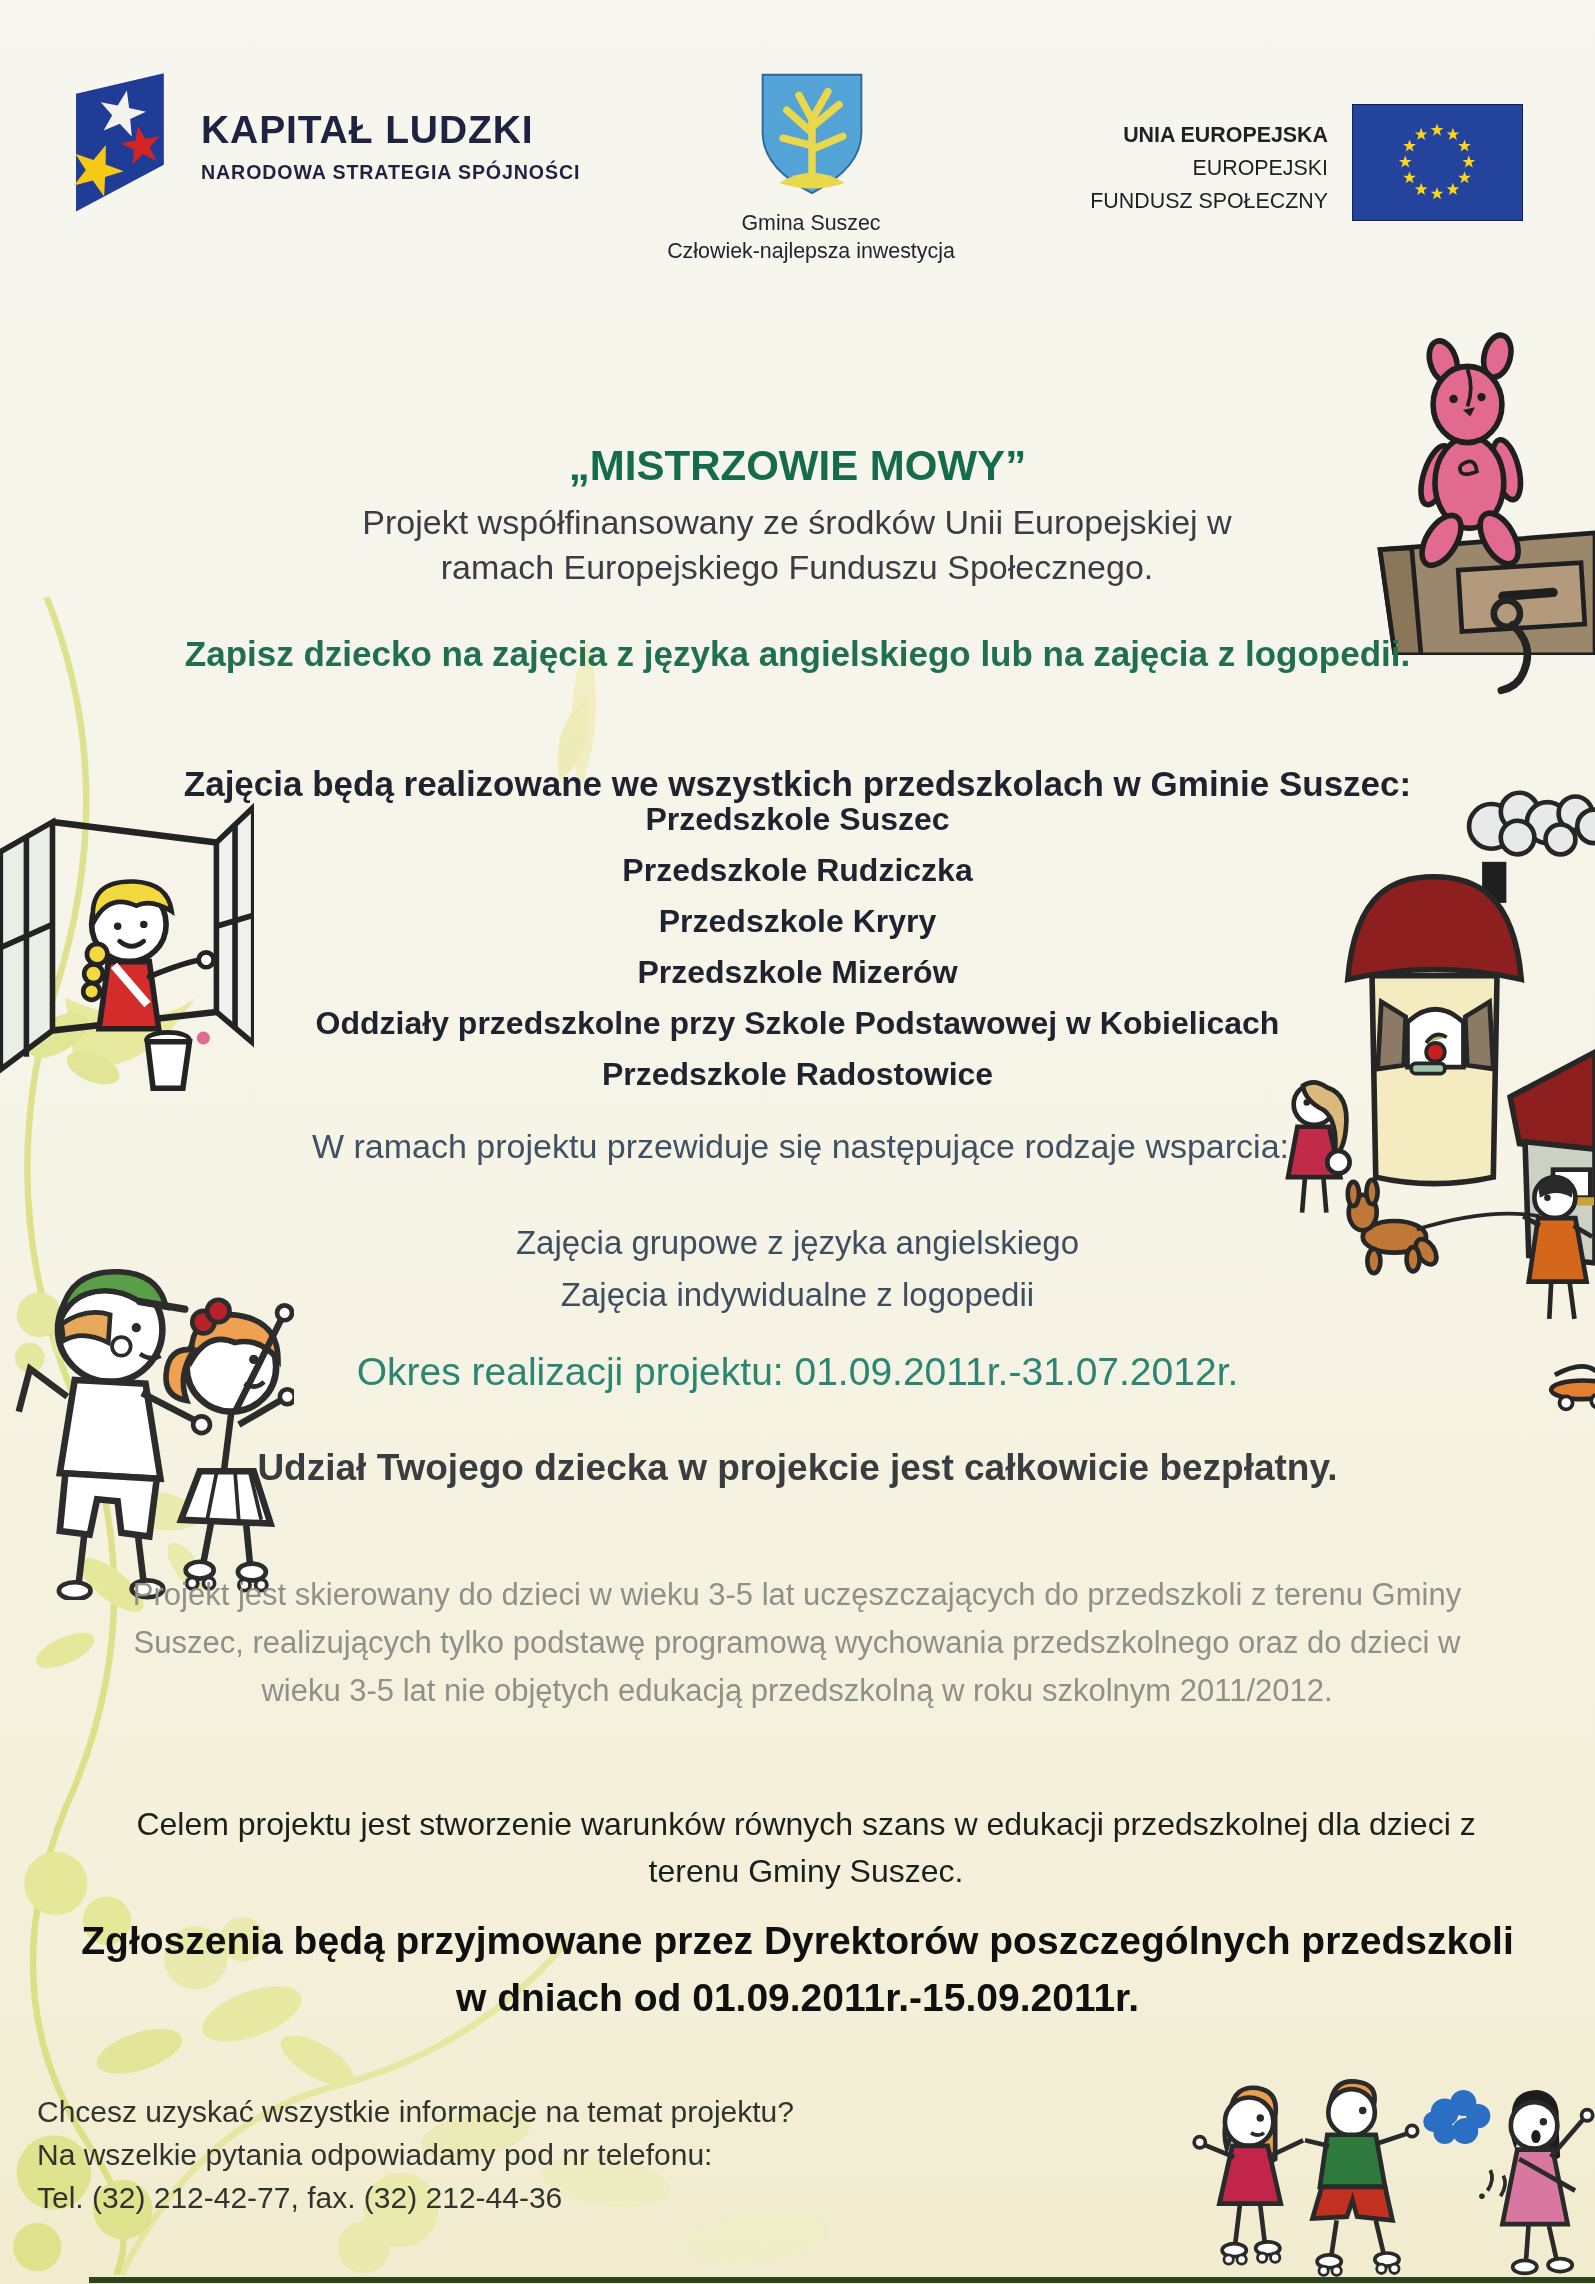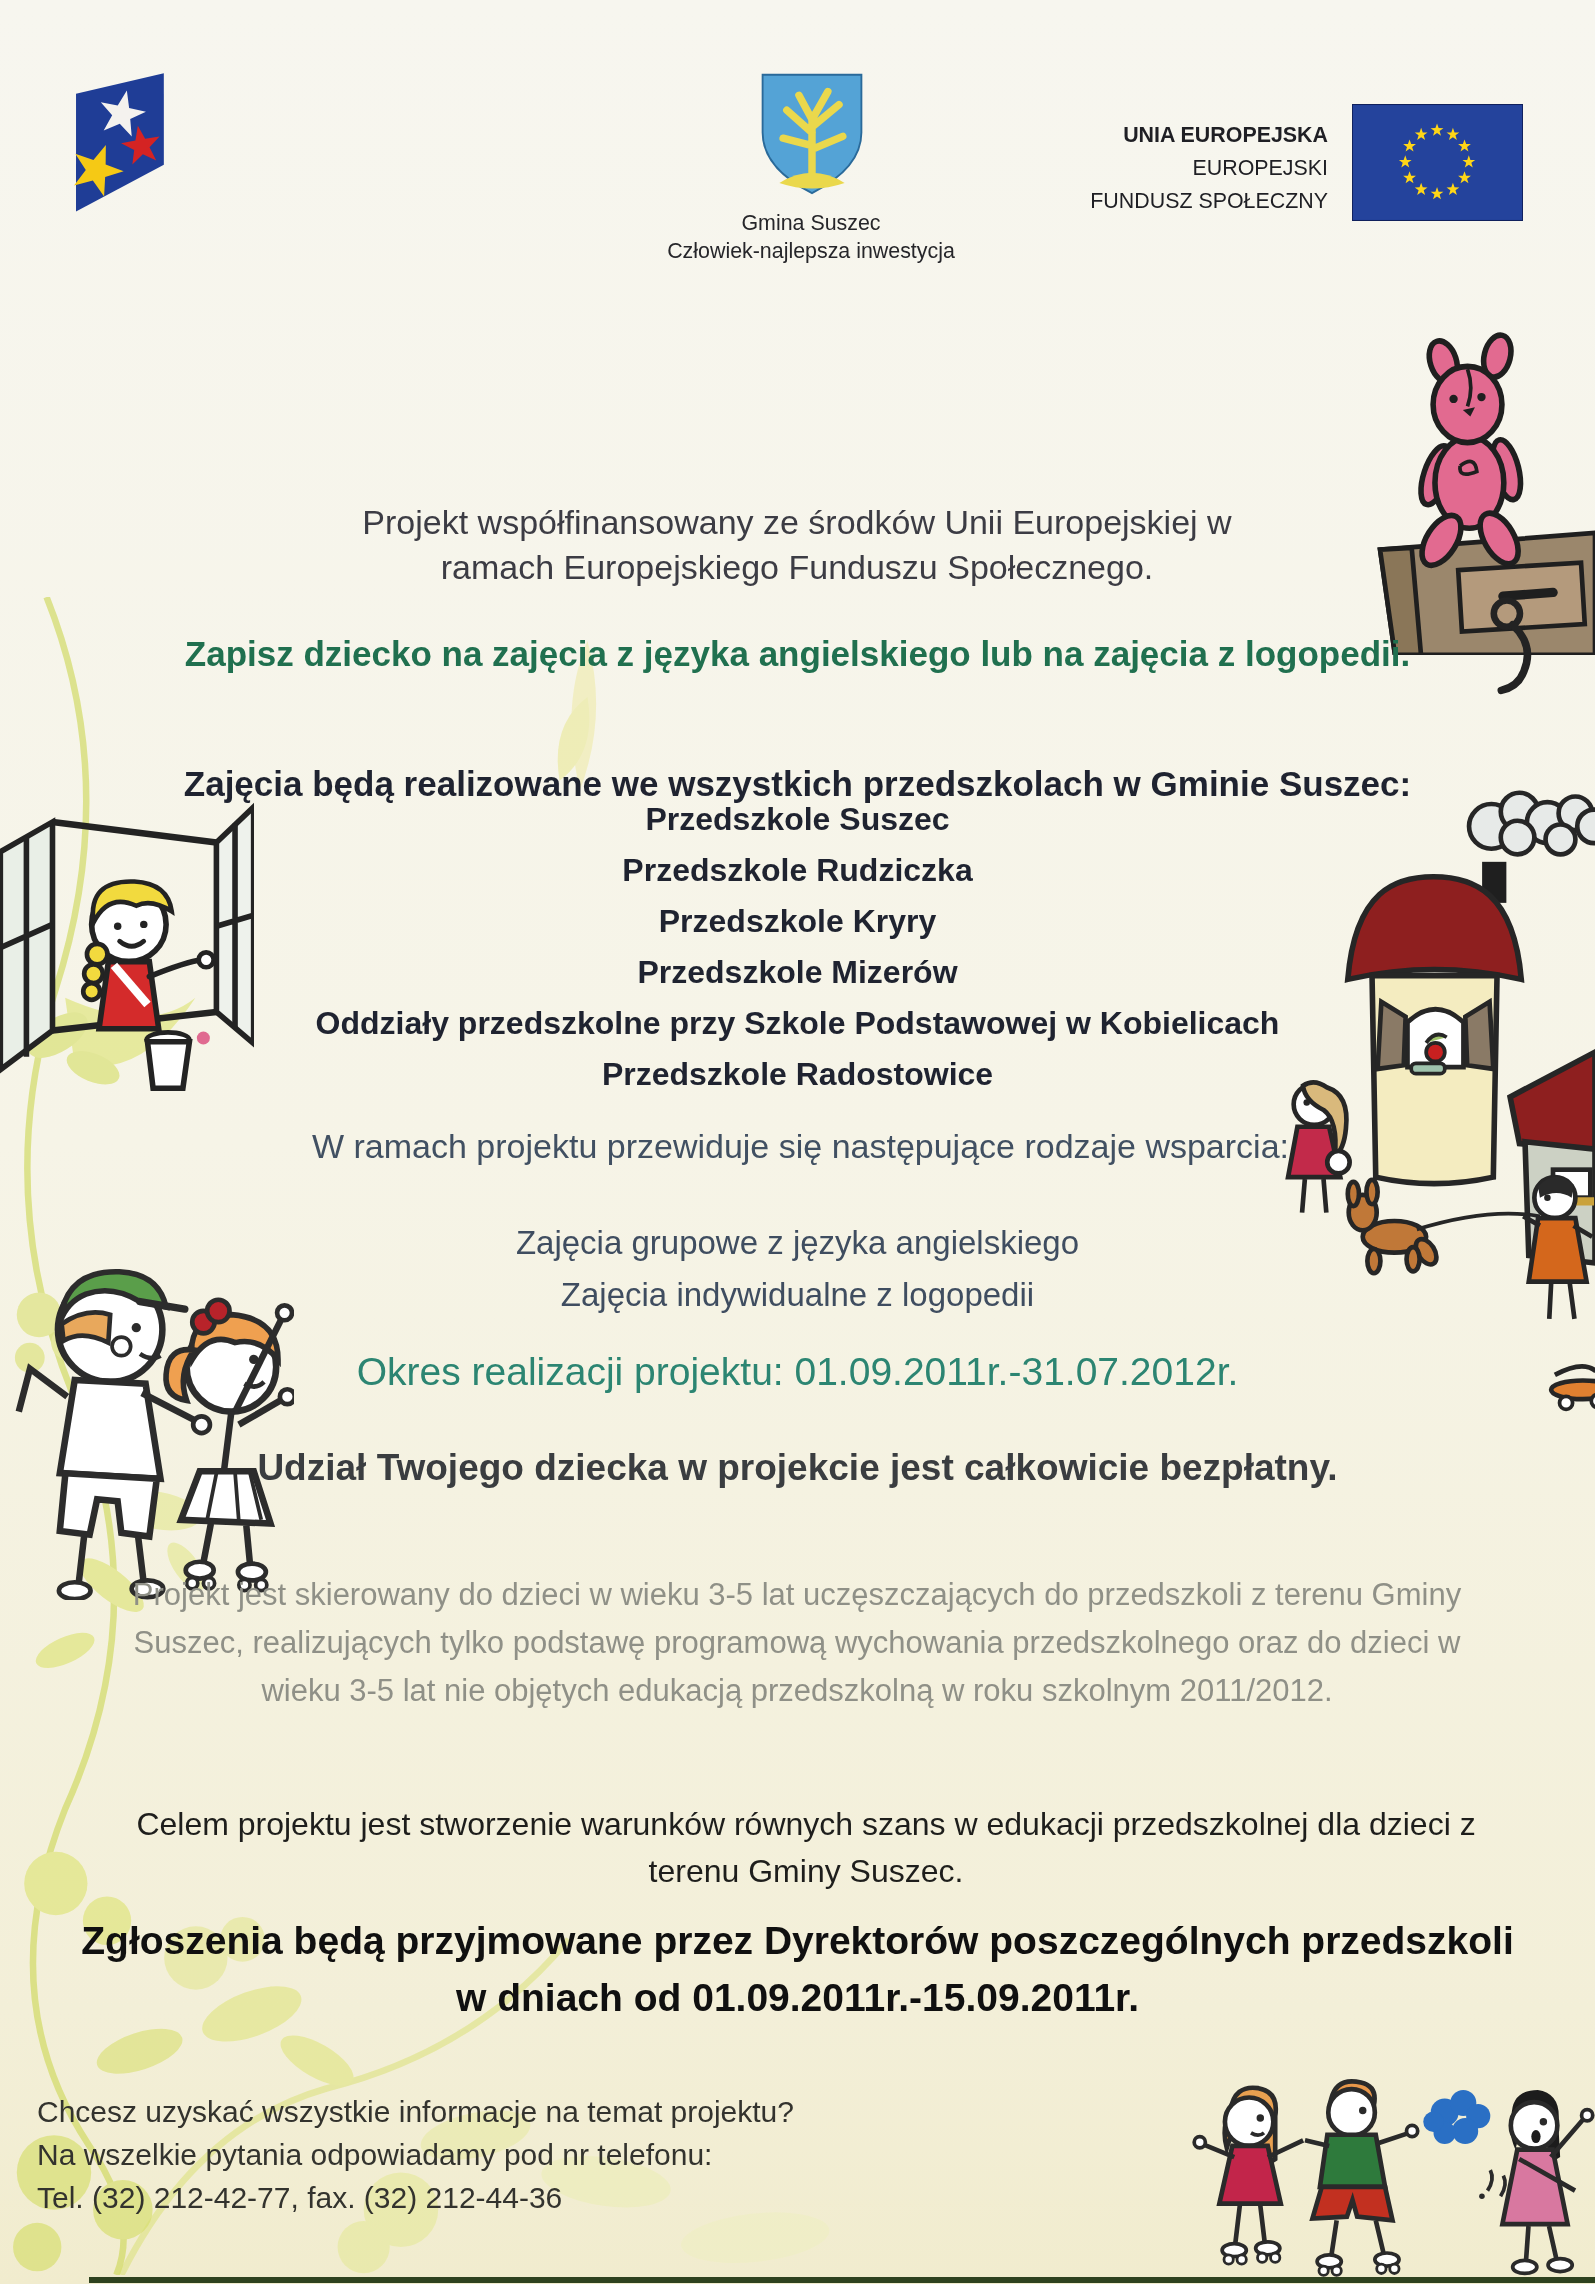--- a/index.html
+++ b/index.html
@@ -98,20 +98,24 @@
   </div>
 
   <div class="abs kl-logo z2">
     <svg viewBox="0 0 152 168">
       <polygon points="30,34 124,12 124,110 30,160" fill="#1f3d96"></polygon>
       <polygon transform="translate(79,56) scale(2.6) rotate(12)" points="0,-10 2.4,-3.2 9.5,-3.1 3.8,1.2 5.9,8.1 0,4 -5.9,8.1 -3.8,1.2 -9.5,-3.1 -2.4,-3.2" fill="#f4f2ee"></polygon>
       <polygon transform="translate(100,90) scale(2.2) rotate(-10)" points="0,-10 2.4,-3.2 9.5,-3.1 3.8,1.2 5.9,8.1 0,4 -5.9,8.1 -3.8,1.2 -9.5,-3.1 -2.4,-3.2" fill="#d42323"></polygon>
       <polygon transform="translate(52,116) scale(2.9) rotate(20)" points="0,-10 2.4,-3.2 9.5,-3.1 3.8,1.2 5.9,8.1 0,4 -5.9,8.1 -3.8,1.2 -9.5,-3.1 -2.4,-3.2" fill="#f5c915"></polygon>
     </svg>
   </div>
+  <div class="abs kl-text z2">
+    <div class="kl-title">KAPITAŁ LUDZKI</div>
+    <div class="kl-sub">NARODOWA STRATEGIA SPÓJNOŚCI</div>
+  </div>
 
   <div class="abs gm-crest z2">
     <svg viewBox="0 0 118 135">
       <path d="M6,4 H112 V66 Q112,104 59,131 Q6,104 6,66 Z" fill="#54a3d6" stroke="#2a6a9a" stroke-width="2"></path>
       <path d="M59,118 L59,52 M59,66 L32,42 M59,60 L88,36 M59,80 L28,72 M59,84 L92,70 M59,52 L45,26 M59,52 L76,22" stroke="#ead84c" stroke-width="8" fill="none" stroke-linecap="round"></path>
       <path d="M24,120 Q59,98 94,120 Q59,132 24,120 Z" fill="#ead84c"></path>
     </svg>
   </div>
   <div class="abs gm-text z2">
     <div>Gmina Suszec</div>
@@ -136,20 +140,21 @@
         <polygon transform="translate(91,96) scale(0.72)" points="0,-10 2.4,-3.2 9.5,-3.1 3.8,1.2 5.9,8.1 0,4 -5.9,8.1 -3.8,1.2 -9.5,-3.1 -2.4,-3.2"></polygon>
         <polygon transform="translate(74,91.4) scale(0.72)" points="0,-10 2.4,-3.2 9.5,-3.1 3.8,1.2 5.9,8.1 0,4 -5.9,8.1 -3.8,1.2 -9.5,-3.1 -2.4,-3.2"></polygon>
         <polygon transform="translate(61.6,79) scale(0.72)" points="0,-10 2.4,-3.2 9.5,-3.1 3.8,1.2 5.9,8.1 0,4 -5.9,8.1 -3.8,1.2 -9.5,-3.1 -2.4,-3.2"></polygon>
         <polygon transform="translate(57,62) scale(0.72)" points="0,-10 2.4,-3.2 9.5,-3.1 3.8,1.2 5.9,8.1 0,4 -5.9,8.1 -3.8,1.2 -9.5,-3.1 -2.4,-3.2"></polygon>
         <polygon transform="translate(61.6,45) scale(0.72)" points="0,-10 2.4,-3.2 9.5,-3.1 3.8,1.2 5.9,8.1 0,4 -5.9,8.1 -3.8,1.2 -9.5,-3.1 -2.4,-3.2"></polygon>
         <polygon transform="translate(74,32.6) scale(0.72)" points="0,-10 2.4,-3.2 9.5,-3.1 3.8,1.2 5.9,8.1 0,4 -5.9,8.1 -3.8,1.2 -9.5,-3.1 -2.4,-3.2"></polygon>
       </g>
     </svg>
   </div>
 
+  <h1 class="abs ctr title z3" style="margin:0;">„MISTRZOWIE MOWY”</h1>
   <p class="abs subtitle wrapctr z3" style="margin:0;">Projekt współfinansowany ze środków Unii Europejskiej w ramach Europejskiego Funduszu Społecznego.</p>
   <p class="abs ctr cta z3" style="margin:0;">Zapisz dziecko na zajęcia z języka angielskiego lub na zajęcia z logopedii.</p>
 
   <p class="abs ctr loc-head z3" style="margin:0;">Zajęcia będą realizowane we wszystkich przedszkolach w Gminie Suszec:</p>
   <div class="abs ctr loc-list z3">
     <div>Przedszkole Suszec</div>
     <div>Przedszkole Rudziczka</div>
     <div>Przedszkole Kryry</div>
     <div>Przedszkole Mizerów</div>
     <div>Oddziały przedszkolne przy Szkole Podstawowej w Kobielicach</div>

